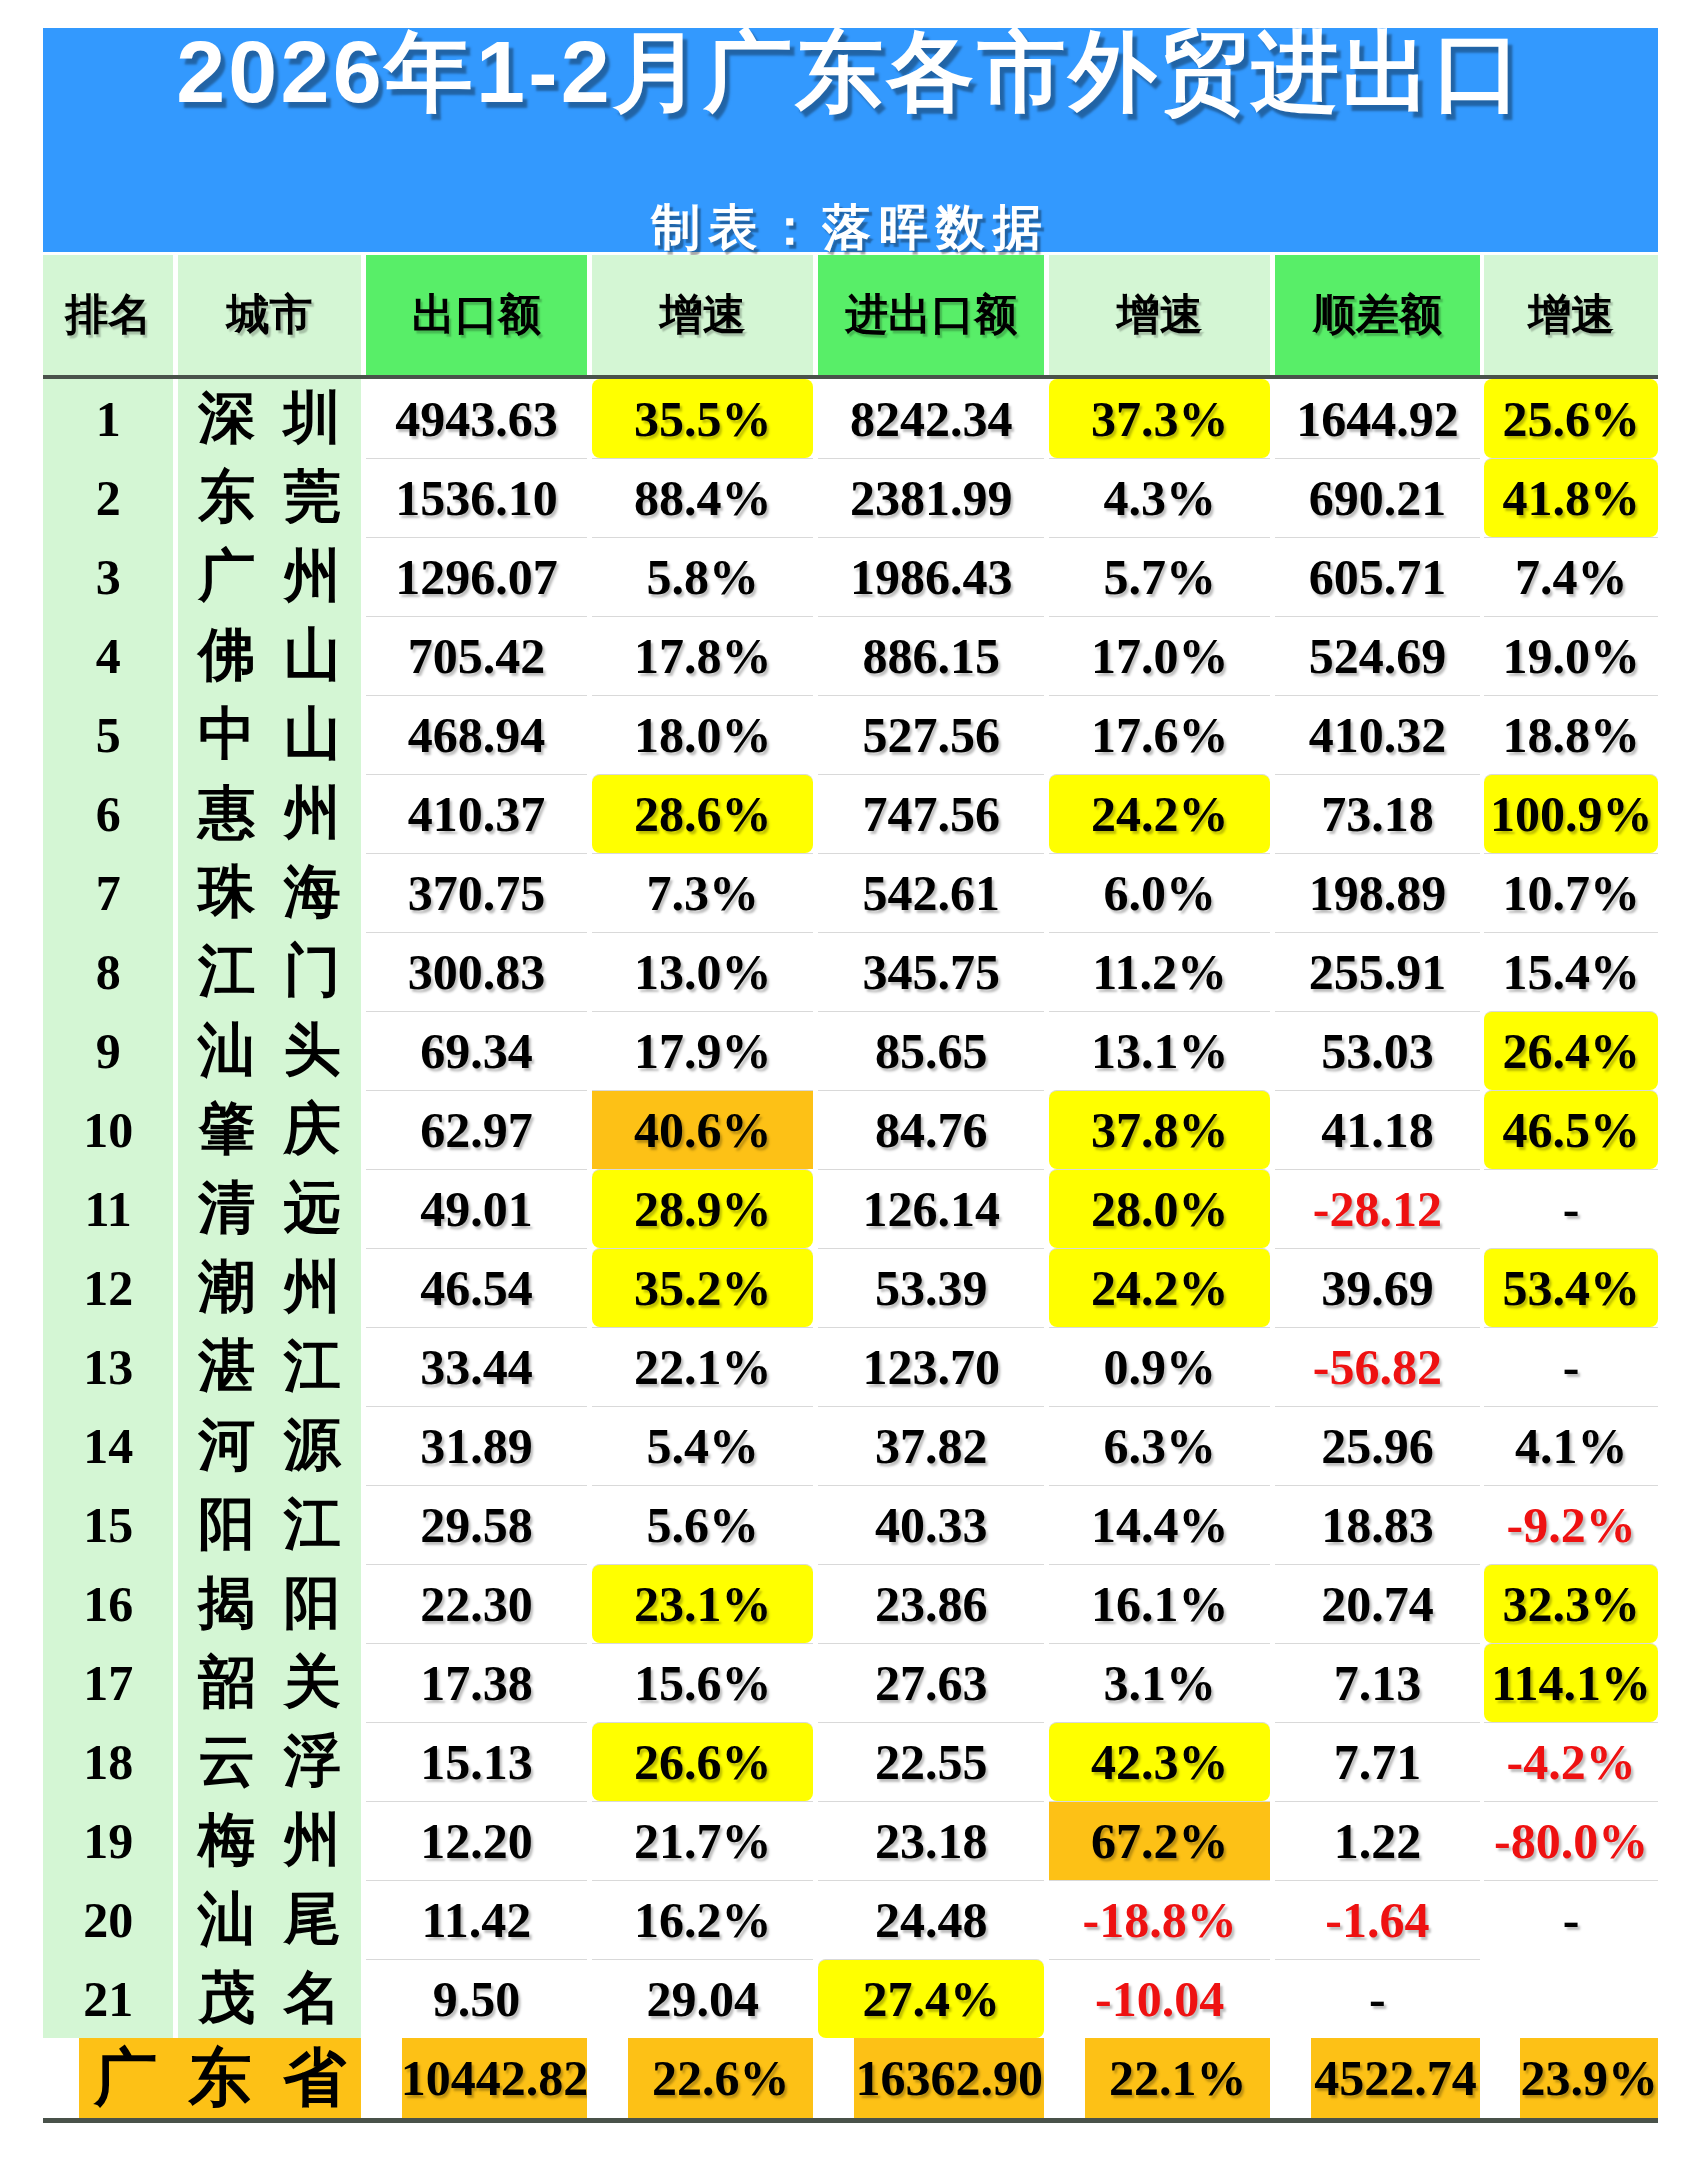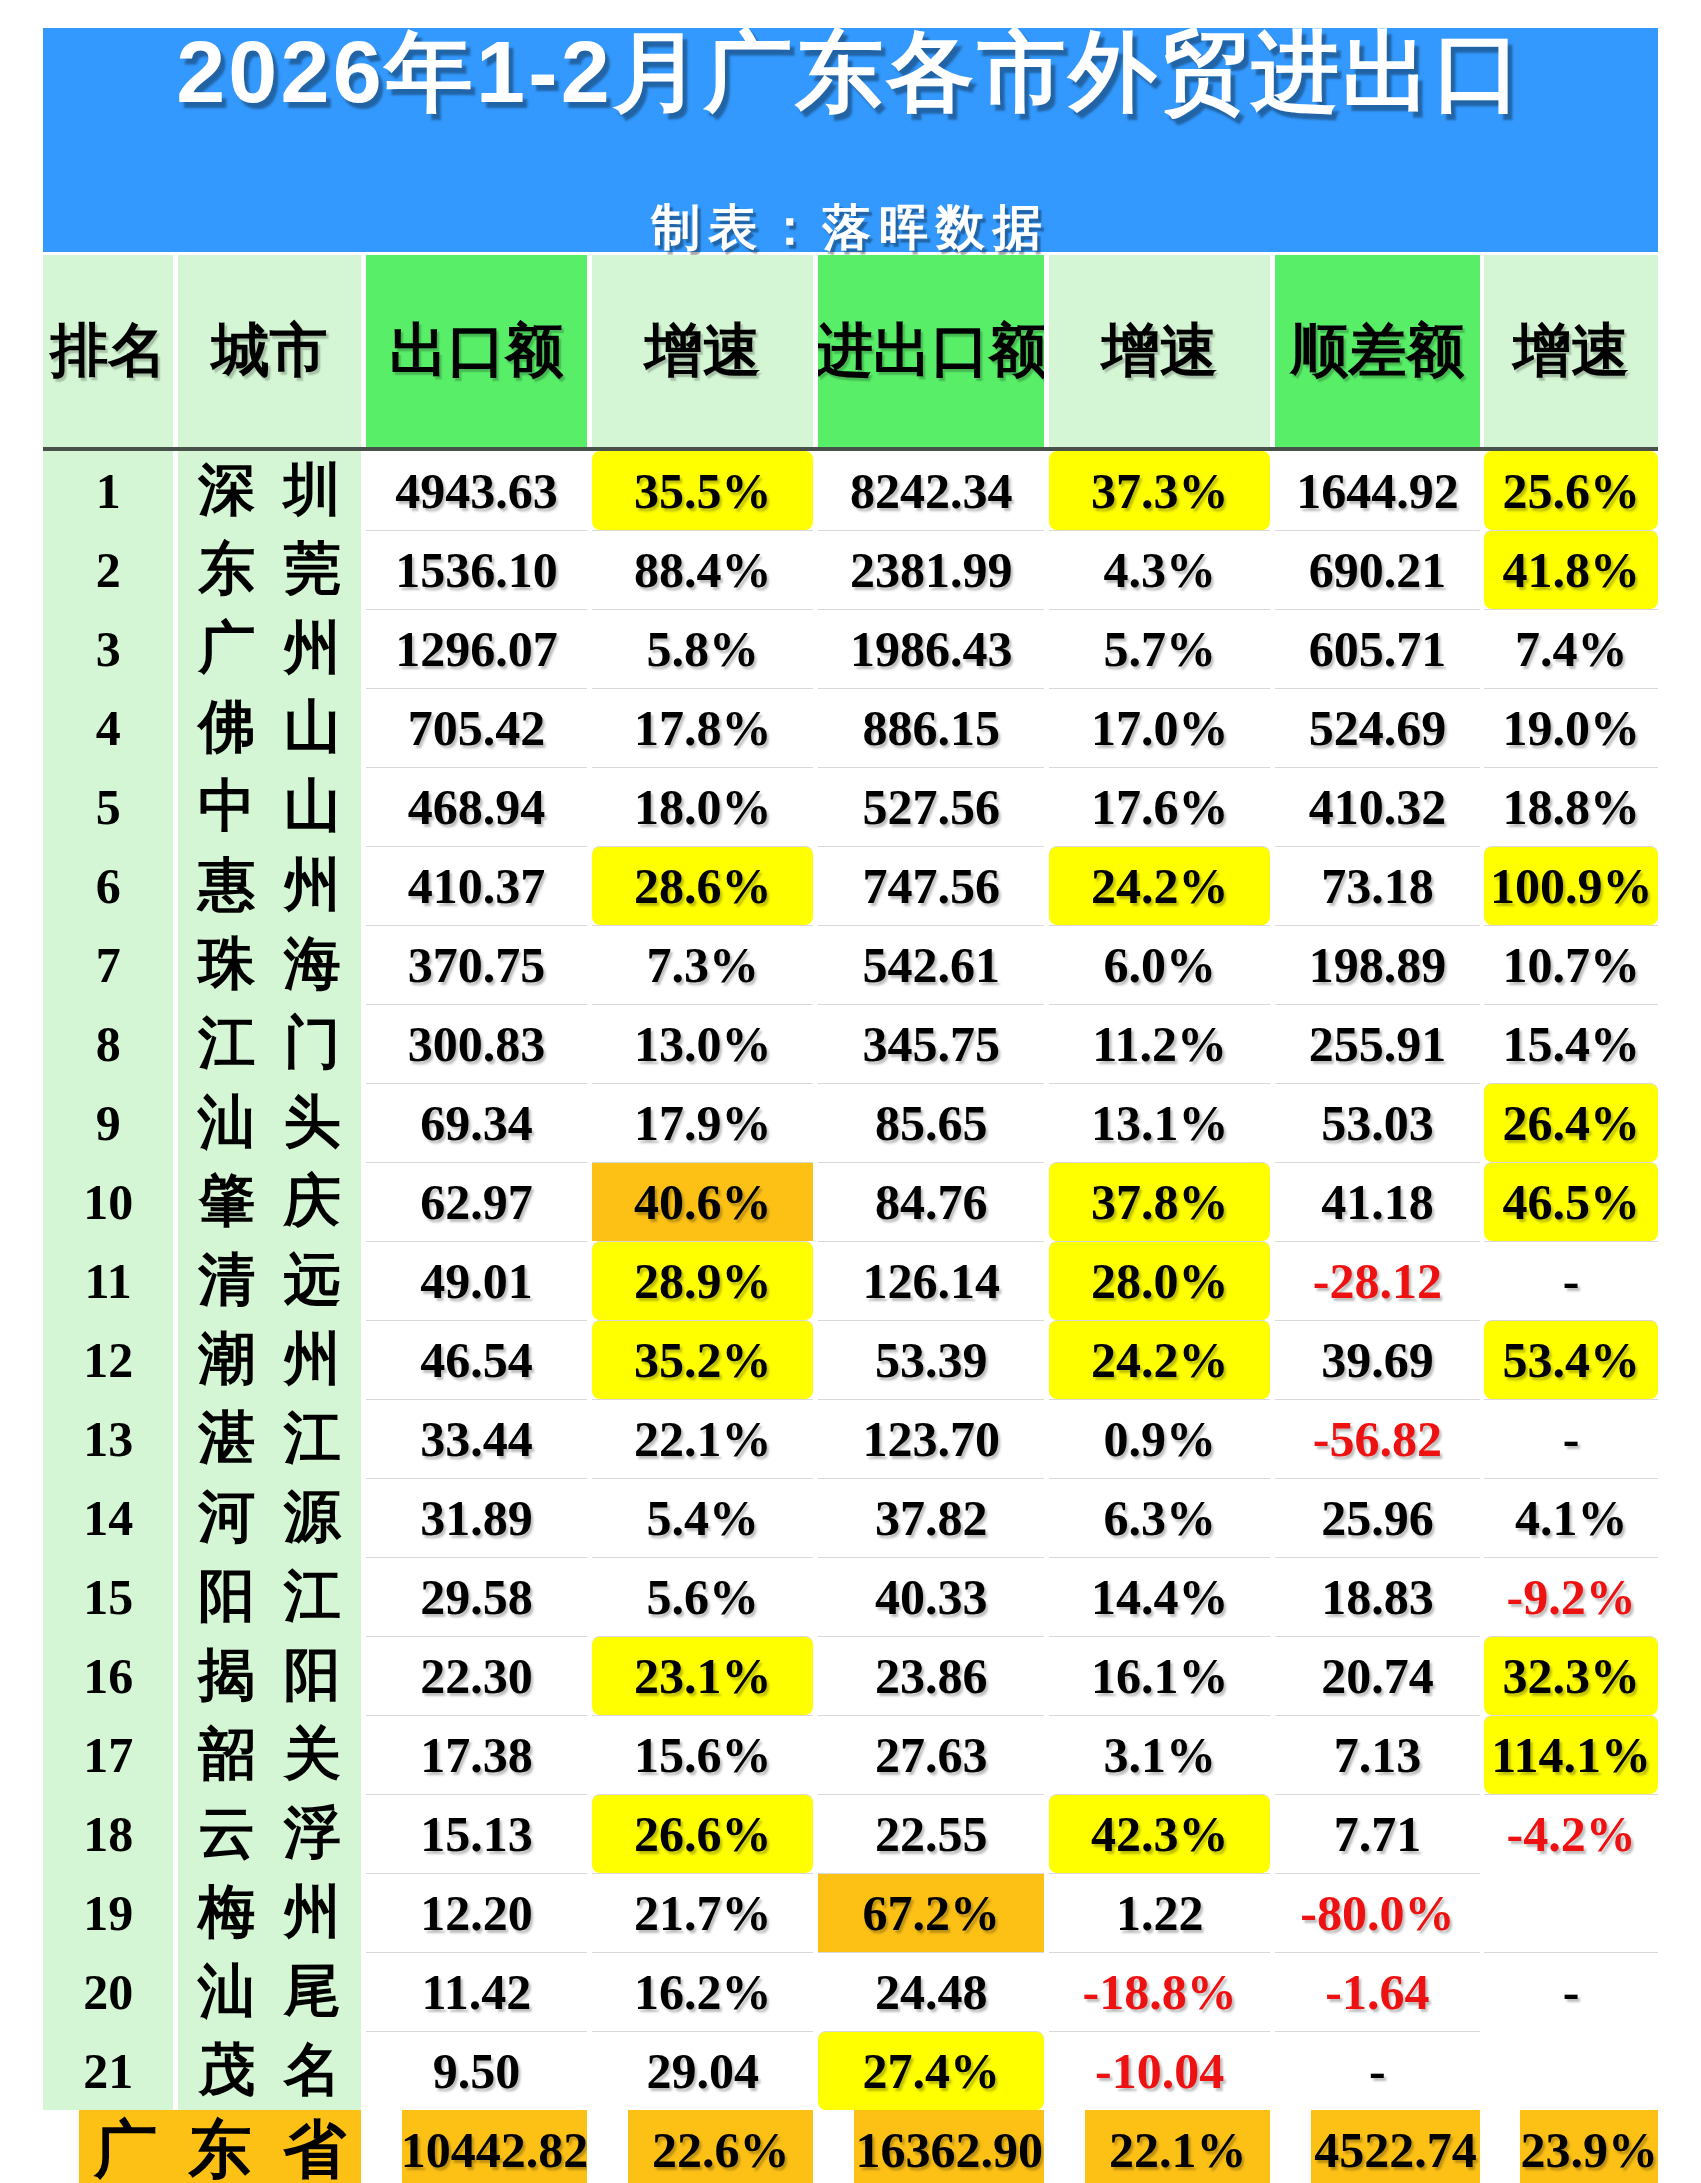--- a/index.html
+++ b/index.html
@@ -15,21 +15,21 @@
   .subtitle{color:#fff;font-weight:bold;font-size:49px;line-height:1;letter-spacing:7.9px;
             text-shadow:3.2px 3.9px 1.6px rgba(0,0,0,0.35);margin-top:11px;white-space:nowrap;}
 
   
   .tbl{margin-top:3.2px;}
   .row{display:grid;grid-template-columns:169fr 237fr 287fr 287fr 293fr 287fr 265fr 225fr;
        column-gap:4.7px;}
   .cell{display:flex;align-items:center;justify-content:center;box-sizing:border-box;
         overflow:hidden;white-space:nowrap;}
 
-  .hrow .cell{height:192px;font-weight:bold;font-size:58px;color:#000;
+  .hrow .cell{height:120px;font-weight:bold;font-size:43px;color:#000;
               text-shadow:2.4px 3.2px 1.6px rgba(0,0,0,0.22);}
   .h-light{background:var(--header_light_green);}
   .h-bright{background:var(--header_bright_green);}
 
   .divider{height:4.7px;background:#49524a;}
 
   .drow .cell{height:79px;}
   .drow .rank{background:var(--header_light_green);font-weight:bold;font-size:50px;}
   .drow .city{background:var(--header_light_green);font-weight:bold;font-size:57px;}
   .city span,.tlabel span{letter-spacing:0.5em;margin-right:-0.5em;}
@@ -282,20 +282,21 @@
           <div class="cell val">7.71</div>
           <div class="cell val fg-red">-4.2%</div>
         </div>
         <div class="row drow">
           <div class="cell rank">19</div>
           <div class="cell city">
             <span>梅州</span>
           </div>
           <div class="cell val">12.20</div>
           <div class="cell val">21.7%</div>
+          <div class="cell val">23.18</div>
           <div class="cell val bg-orange">67.2%</div>
           <div class="cell val">1.22</div>
           <div class="cell val fg-red">-80.0%</div>
         </div>
         <div class="row drow">
           <div class="cell rank">20</div>
           <div class="cell city">
             <span>汕尾</span>
           </div>
           <div class="cell val">11.42</div>

